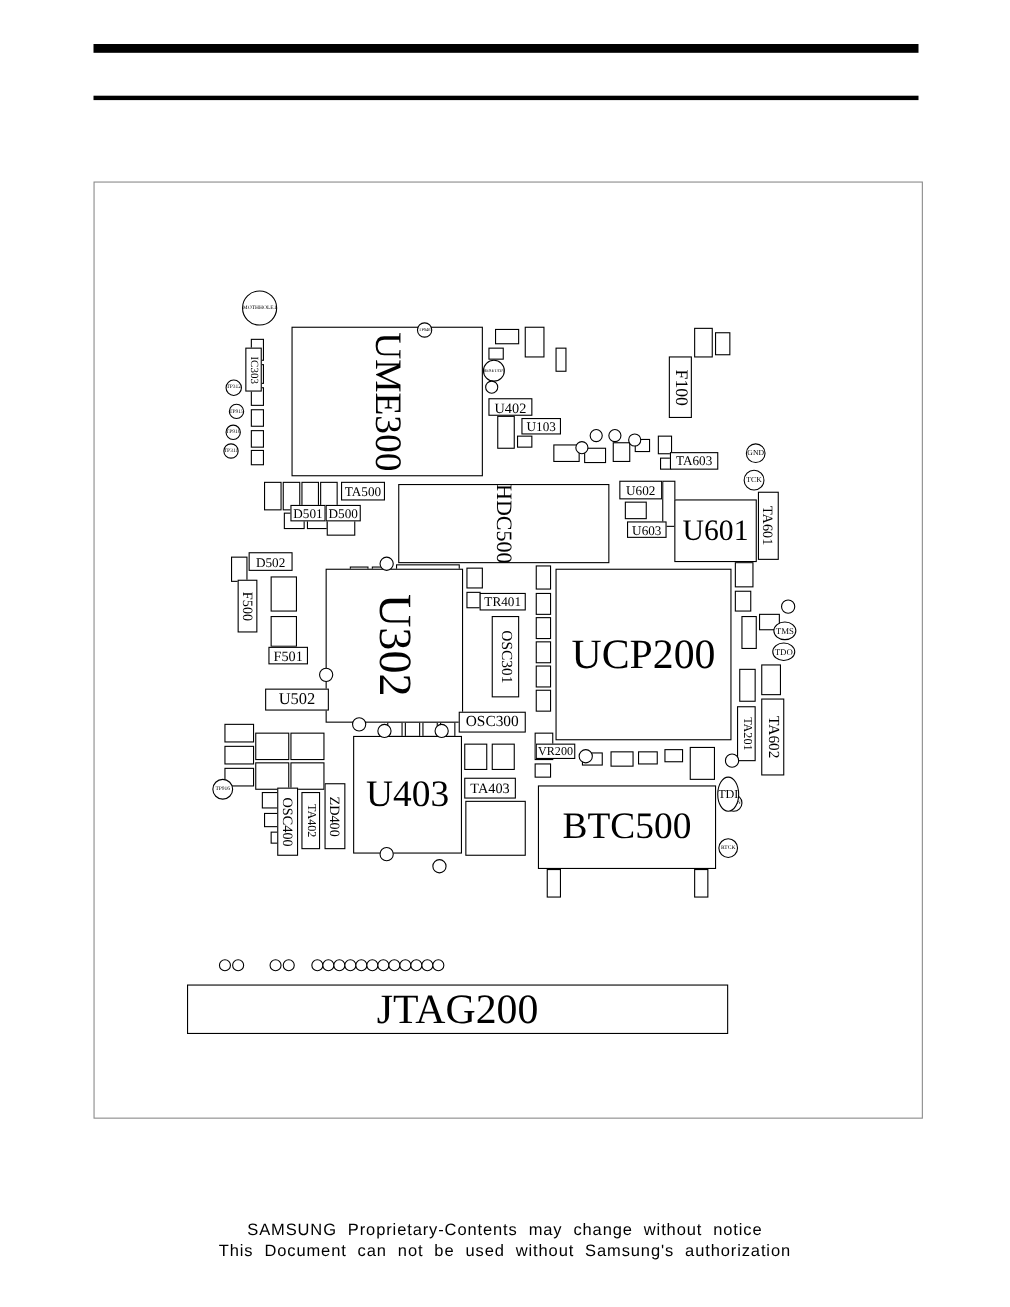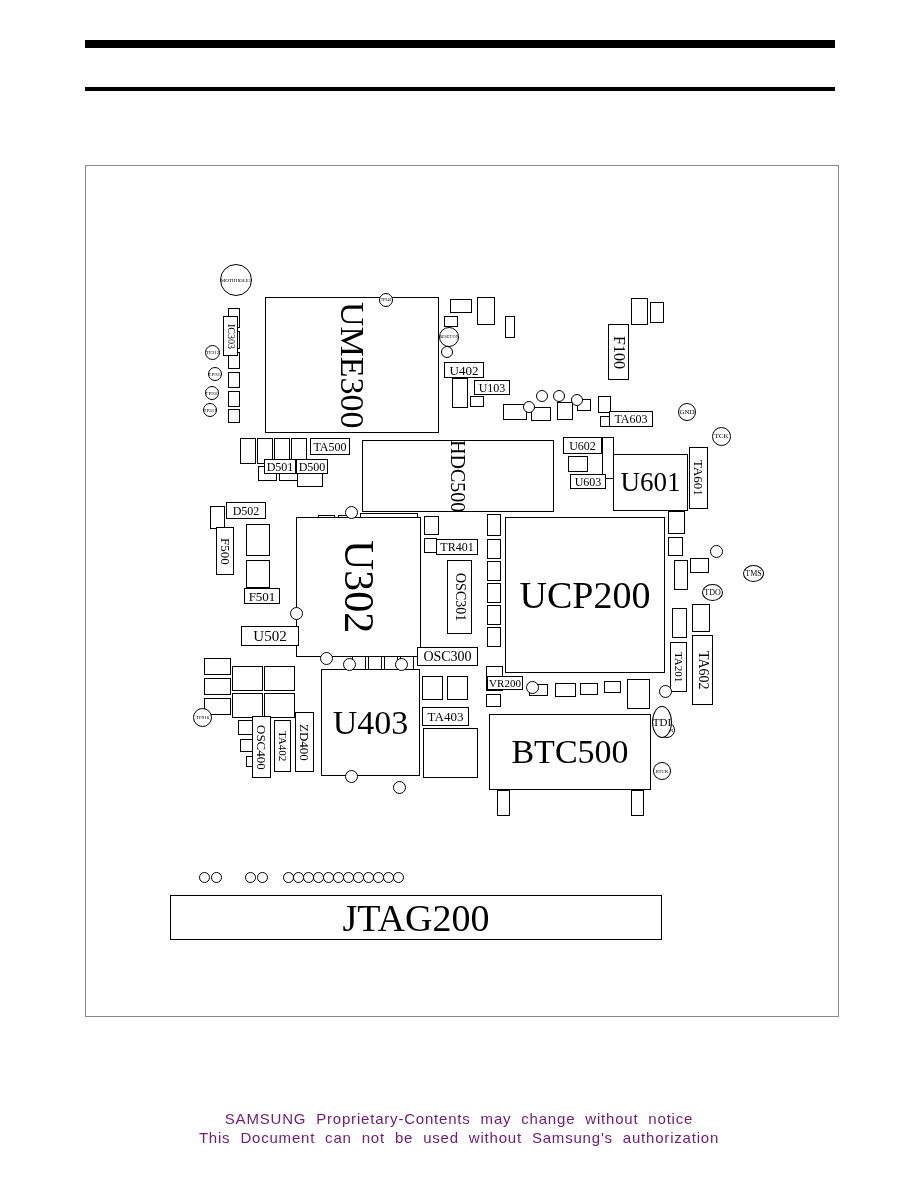--- a/index.html
+++ b/index.html
@@ -13,21 +13,21 @@
          justify-content:center; z-index:2; line-height:1; }
   .cmp.box { border:1px solid #000; background:#fff; }
   .cmp.circle { border:1px solid #000; border-radius:50%; background:#fff; z-index:3;
                 text-align:center; overflow:hidden; }
   .cmp span { display:inline-block; }
   .cmp span.vtext { writing-mode:vertical-rl; }
   .passive { position:absolute; box-sizing:border-box; border:1px solid #000; background:#fff; z-index:1; }
   .tp { position:absolute; box-sizing:border-box; border:1px solid #000; border-radius:50%;
         background:#fff; z-index:3; }
   .footer-line { position:absolute; left:0; width:918px; text-align:center;
-                 font-family:"Liberation Sans", sans-serif; color:#701a75;
+                 font-family:"Liberation Sans", sans-serif; color:#000000;
                  font-size:15px; letter-spacing:0.8px; word-spacing:5px; }
   .footer-1 { top:1110px; }
   .footer-2 { top:1129px; }
 </style>
 </head>
 <body>
 
 <div class="page">
   <div class="rule-thick"></div>
   <div class="rule-thin"></div>
@@ -151,24 +151,24 @@
     </div>
     <div class="cmp circle" style="left: 379px; top: 293px; width: 14px; height: 14px; font-size: 4px;">
       <span>TP946</span>
     </div>
     <div class="cmp circle" style="left: 439px; top: 327px; width: 20px; height: 20px; font-size: 4px;">
       <span>RESET/ON</span>
     </div>
     <div class="cmp circle" style="left: 678px; top: 403px; width: 18px; height: 18px; font-size: 7px;">
       <span>GND</span>
     </div>
-    <div class="cmp circle" style="left: 712px; top: 427px; width: 19px; height: 19px; font-size: 7px;">
+    <div class="cmp circle" style="left: 676px; top: 427px; width: 19px; height: 19px; font-size: 7px;">
       <span>TCK</span>
     </div>
-    <div class="cmp circle" style="left: 703px; top: 565px; width: 21px; height: 17px; font-size: 8px; margin-left: 40px;">
+    <div class="cmp circle" style="left: 703px; top: 565px; width: 21px; height: 17px; font-size: 8px;">
       <span>TMS</span>
     </div>
     <div class="cmp circle" style="left: 702px; top: 584px; width: 21px; height: 17px; font-size: 8px;">
       <span>TDO</span>
     </div>
     <div class="cmp circle" style="left: 659px; top: 722px; width: 16px; height: 16px; font-size: 5px;">
       <span>RSTN</span>
     </div>
     <div class="cmp circle" style="left: 652px; top: 706px; width: 20px; height: 32px; font-size: 11px;">
       <span>TDI</span>

